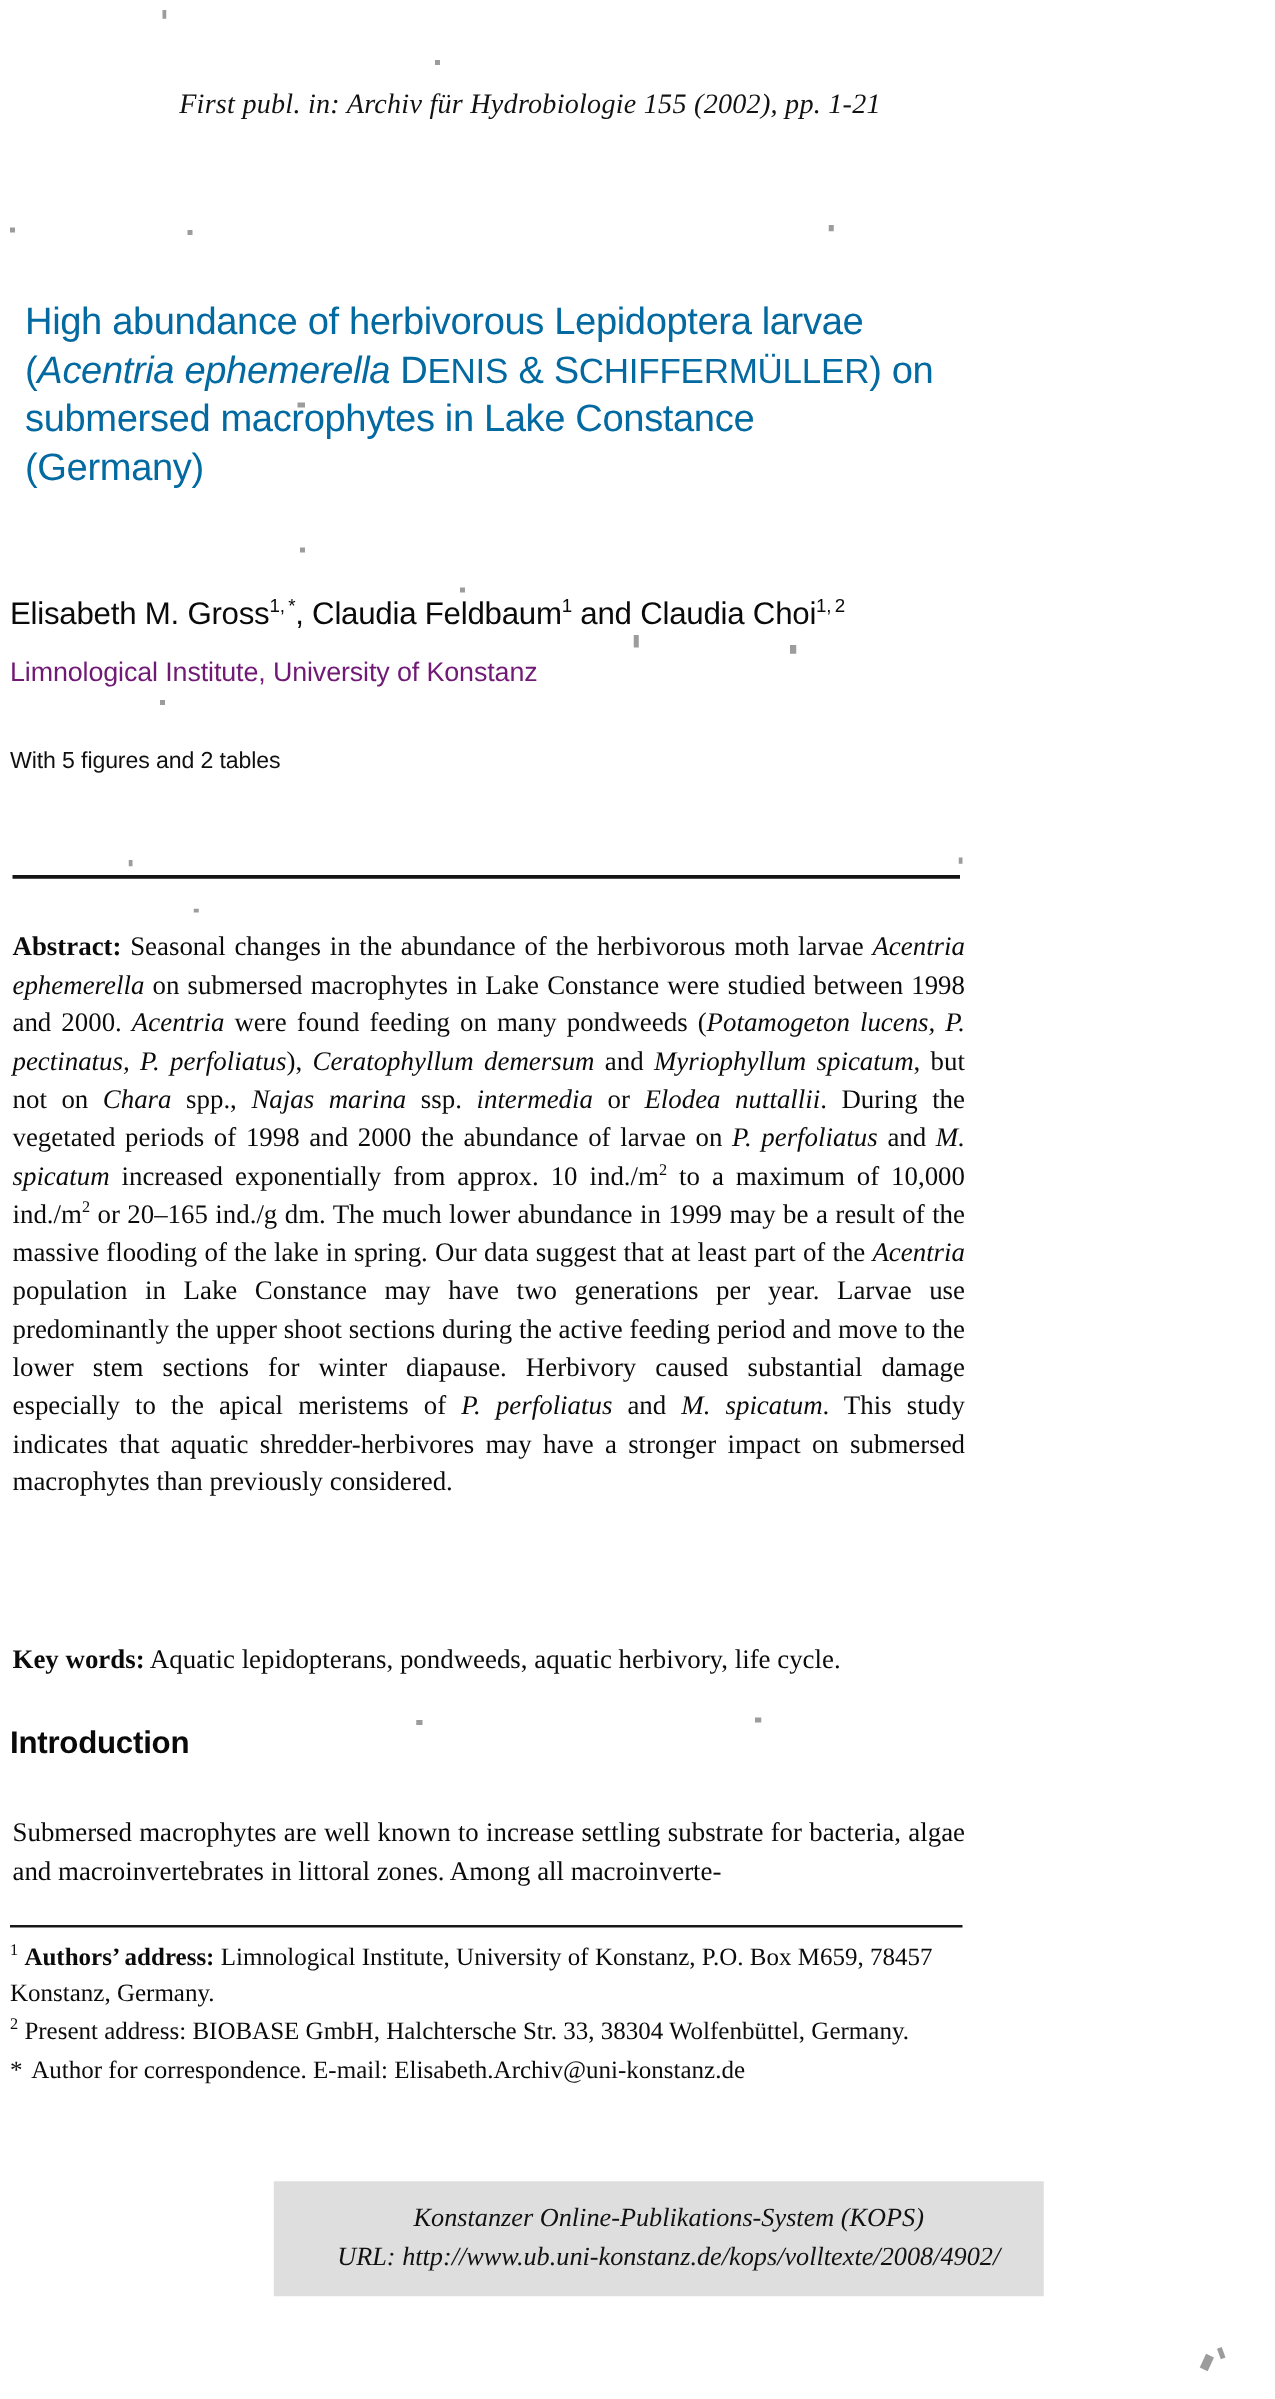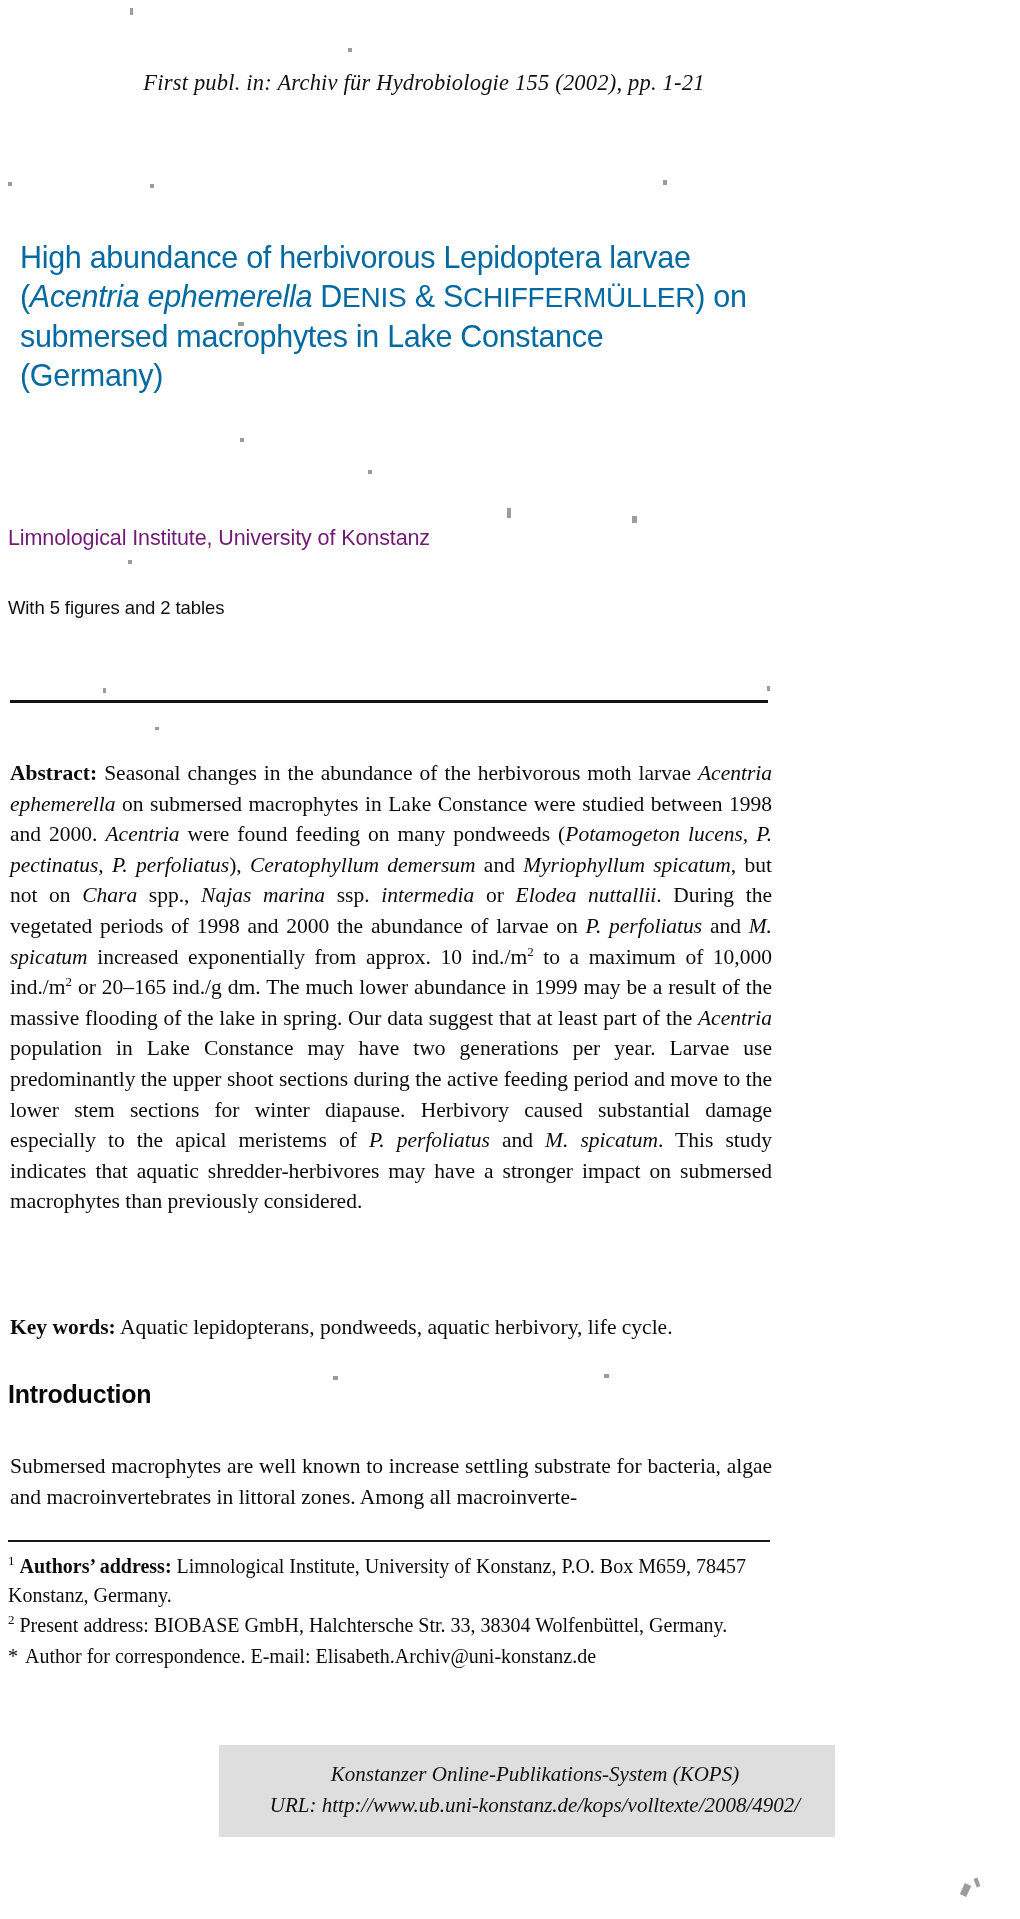--- a/index.html
+++ b/index.html
@@ -117,21 +117,21 @@
     top: 1540px;
     width: 762px;
     height: 2px;
     background: #181818;
   }
 
   
   .abstract {
     position: absolute;
     left: 10px;
-    top: 743px;
+    top: 727px;
     width: 762px;
     font-size: 21.5px;
     line-height: 30.6px;
     text-align: justify;
     text-justify: inter-word;
     color: #0b0b0b;
     margin-top: 15px;
   }
   .abstract b { font-weight: 700; }
   .abstract i { font-style: italic; }
@@ -241,20 +241,23 @@
   <div class="pub-header">First publ. in: Archiv für Hydrobiologie 155 (2002), pp. 1-21</div>
 
   <h1 class="title-block">
     <span>High abundance of herbivorous Lepidoptera larvae</span><br>
     <span>(</span><span class="sp-italic">Acentria ephemerella</span>
     <span class="smallcaps-big">D</span><span class="smallcaps-small">ENIS</span><span> &amp; </span><span class="smallcaps-big">S</span><span class="smallcaps-small">CHIFFERMÜLLER</span><span>) on</span><br>
     <span>submersed macrophytes in Lake Constance</span><br>
     <span>(Germany)</span>
   </h1>
 
+  <div class="authors">
+    <span>Elisabeth M. Gross</span><sup>1, *</sup><span>, </span><span>Claudia Feldbaum</span><sup>1</sup><span> and </span><span>Claudia Choi</span><sup>1, 2</sup>
+  </div>
 
   <div class="affiliation">Limnological Institute, University of Konstanz</div>
 
   <div class="figures-note">With 5 figures and 2 tables</div>
 
   <div class="rule-top"></div>
 
   <p class="abstract">
     <b>Abstract:</b><span> Seasonal changes in the abundance of the herbivorous moth larvae </span><i>Acentria ephemerella</i><span> on submersed macrophytes in Lake Constance were studied between 1998 and 2000. </span><i>Acentria</i><span> were found feeding on many pondweeds (</span><i>Potamogeton lucens, P. pectinatus, P. perfoliatus</i><span>), </span><i>Ceratophyllum demersum</i><span> and </span><i>Myriophyllum spicatum</i><span>, but not on </span><i>Chara</i><span> spp., </span><i>Najas marina</i><span> ssp. </span><i>intermedia</i><span> or </span><i>Elodea nuttallii</i><span>. During the vegetated periods of 1998 and 2000 the abundance of larvae on </span><i>P. perfoliatus</i><span> and </span><i>M. spicatum</i><span> increased exponentially from approx. 10 ind./m</span><sup>2</sup><span> to a maximum of 10,000 ind./m</span><sup>2</sup><span> or 20–165 ind./g dm. The much lower abundance in 1999 may be a result of the massive flooding of the lake in spring. Our data suggest that at least part of the </span><i>Acentria</i><span> population in Lake Constance may have two generations per year. Larvae use predominantly the upper shoot sections during the active feeding period and move to the lower stem sections for winter diapause. Herbivory caused substantial damage especially to the apical meristems of </span><i>P. perfoliatus</i><span> and </span><i>M. spicatum</i><span>. This study indicates that aquatic shredder-herbivores may have a stronger impact on submersed macrophytes than previously considered.</span>
   </p>

